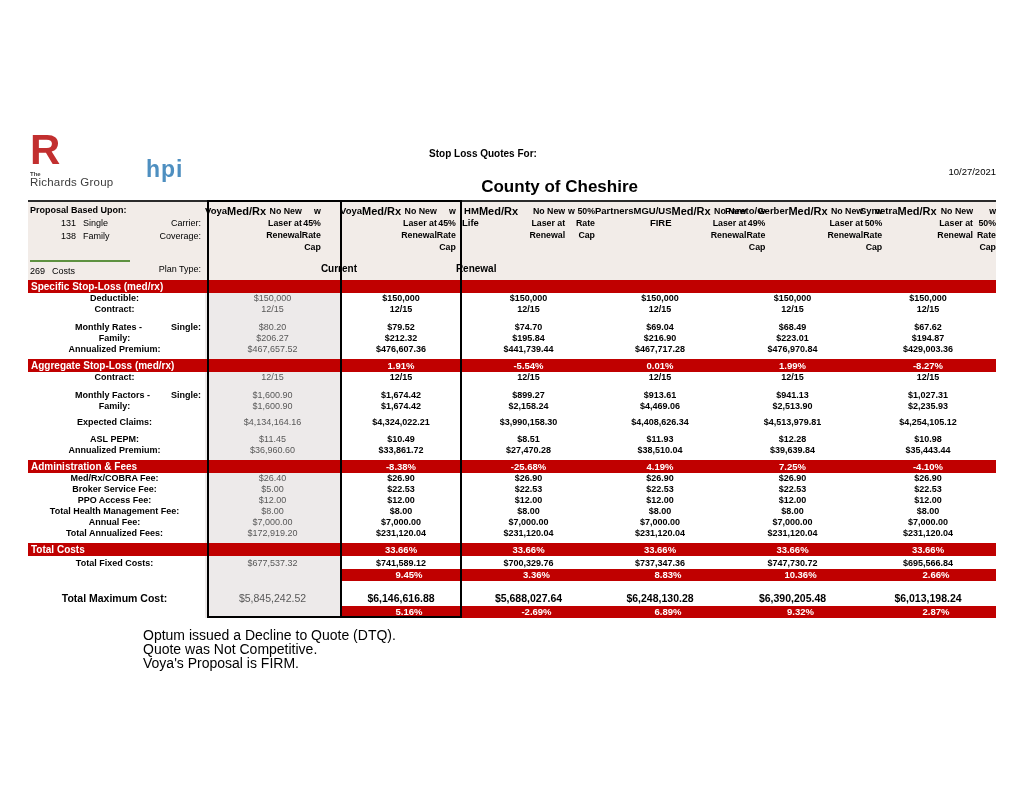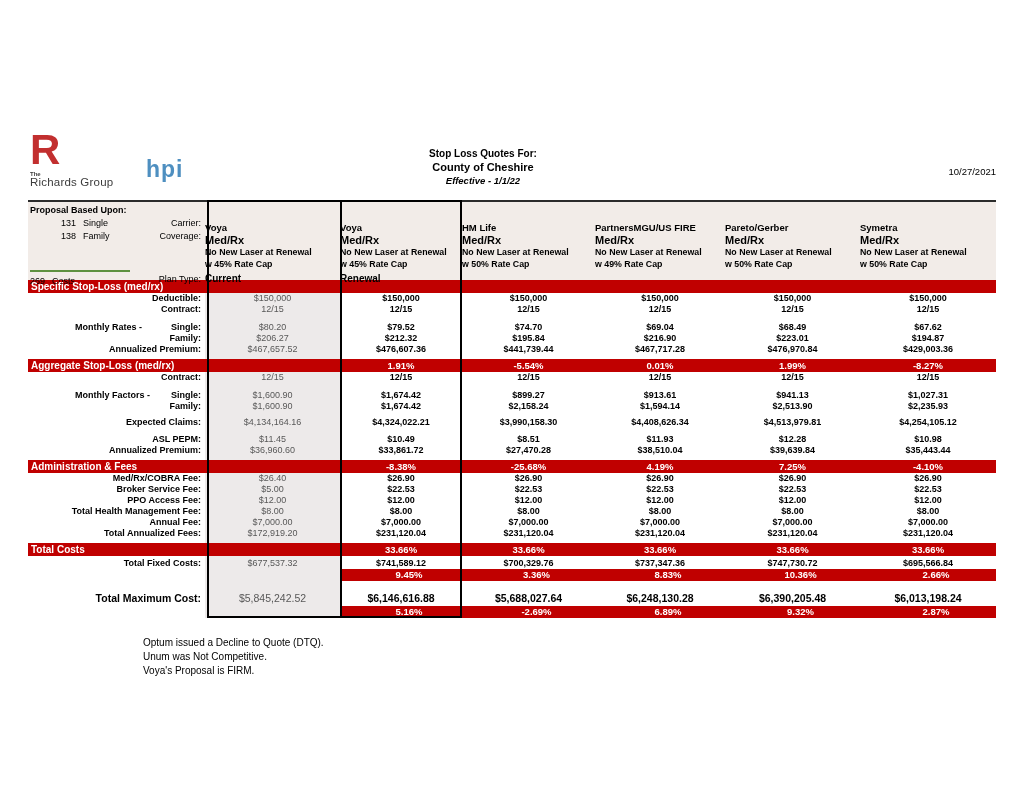--- a/index.html
+++ b/index.html
@@ -18,47 +18,47 @@
   
   .top{position:relative;height:68px;margin-top:132px;}
   .rg-logo{position:absolute;left:2px;top:-2px;line-height:1;}
   .rg-r{font-size:42px;font-weight:700;color:var(--rgred);line-height:40px;}
   .rg-the{font-size:6px;font-weight:700;color:#3c3c3c;margin-top:1px;}
   .rg-name{font-size:11.5px;font-weight:400;color:#3c3c3c;letter-spacing:.2px;}
   .hpi-logo{position:absolute;left:118px;top:22px;font-size:23px;font-weight:700;
     color:var(--hpi);letter-spacing:1px;line-height:30px;}
   .title-block{position:absolute;left:300px;top:16px;width:310px;text-align:center;}
   .t1{font-size:10px;font-weight:700;}
-  .t2{font-size:11px;font-weight:700;margin-top:2px;}
+  .t2{font-size:17px;font-weight:700;margin-top:18px;text-align:right;}
   .t3{font-size:9.5px;font-weight:700;font-style:italic;margin-top:2px;}
   .quote-date{position:absolute;right:0;top:34px;font-size:9.5px;}
 
   
   #table-area{position:relative;}
   .grid7{display:grid;grid-template-columns:177px 135px 122px 133px 130px 135px 136px;}
 
   #header-band{background:var(--pink);border-top:2px solid #2b2b2b;height:80px;}
   .hleft{display:flex;flex-direction:column;padding:2px 0 0 2px;font-size:9px;}
   .pbu{font-weight:700;height:13px;line-height:13px;}
   .hrow{display:flex;height:13px;line-height:13px;}
   .hcnt{width:46px;text-align:right;margin-right:7px;}
   .hmeta{margin-left:auto;padding-right:4px;}
   .hrow.total{margin-top:auto;height:20px;line-height:18px;}
   .tot-wrap{display:inline-block;border-top:2px solid var(--green);width:100px;}
-  .hcol{display:flex;flex-direction:column;text-align:left;padding-top:20px;}
+  .hcol{display:flex;flex-direction:row;text-align:right;padding-top:3px;}
   .hline{height:12px;line-height:12px;font-weight:700;}
   .hline.name{font-size:9.5px;}
   .hline.coverage{font-size:11px;}
   .hline.laser,.hline.cap{font-size:8.8px;}
   .hline.plan{margin-top:auto;height:20px;line-height:18px;font-size:10px;}
 
   #rows{font-size:9px;}
   .trow{height:11px;line-height:11px;}
   .trow .cell{text-align:center;overflow:hidden;}
-  .cell.lab{display:flex;justify-content:flex-end;padding-right:4px;font-weight:700;
+  .cell.lab{display:flex;justify-content:center;padding-right:4px;font-weight:700;
     white-space:nowrap;}
   .prefix{margin-right:auto;padding-left:47px;font-weight:700;}
   .trow.r .cell,.trow.big .cell{font-weight:700;}
   .trow.r .c0,.trow.big .c0{font-weight:400;color:#585858;}
   .trow.r .c0,.trow.big .c0,.trow.pct .c0{background:var(--panel);}
   .gap{position:relative;}
   .gap::after{content:'';position:absolute;left:177px;width:135px;top:0;bottom:0;
     background:var(--panel);}
   .trow.band{background:var(--red);color:#fff;height:13px;line-height:13px;
     font-weight:700;font-size:10px;}
@@ -69,21 +69,21 @@
   .trow.pct .red{background:var(--red);color:#fff;font-weight:700;padding-left:16px;}
   .trow.big{height:16px;line-height:16px;font-size:10.5px;}
   .lbl{display:inline-block;}
 
   .black-box{position:absolute;top:0;left:179px;width:255px;height:100%;
     border:2px solid #000;pointer-events:none;}
   .box-divider{position:absolute;top:0;left:312px;width:0;height:100%;
     border-left:2px solid #000;pointer-events:none;}
 
   
-  .notes{margin:18px 0 0 115px;font-size:10px;line-height:14px;}
+  .notes{margin:10px 0 0 115px;font-size:14px;line-height:14px;}
 </style>
 </head>
 <body>
 
 <div class="page">
 
   <div class="top">
     <div class="rg-logo">
       <div class="rg-r">R</div>
       <div class="rg-the">The</div>
@@ -267,21 +267,21 @@
           <div class="cell c4">$941.13</div>
           <div class="cell c5">$1,027.31</div>
         </div>
         <div class="trow r grid7">
           <div class="cell lab">
             <div class="lbl">Family:</div>
           </div>
           <div class="cell c0">$1,600.90</div>
           <div class="cell c1">$1,674.42</div>
           <div class="cell c2">$2,158.24</div>
-          <div class="cell c3">$1,594.14</div>
+          <div class="cell c3">$4,469.06</div>
           <div class="cell c4">$2,513.90</div>
           <div class="cell c5">$2,235.93</div>
         </div>
         <div class="gap" style="height: 5px;"></div>
         <div class="trow r grid7">
           <div class="cell lab">
             <div class="lbl">Expected Claims:</div>
           </div>
           <div class="cell c0">$4,134,164.16</div>
           <div class="cell c1">$4,324,022.21</div>
@@ -446,17 +446,17 @@
           <div class="cell c5 red">2.87%</div>
         </div>
       </div>
 
     <div class="black-box"></div>
     <div class="box-divider"></div>
   </div>
 
   <div class="notes">
     <div>Optum issued a Decline to Quote (DTQ).</div>
-    <div>Unum was Not Competitive.</div>
+    <div>Quote was Not Competitive.</div>
     <div>Voya's Proposal is FIRM.</div>
   </div>
 
 </div>
 
 </body></html>

